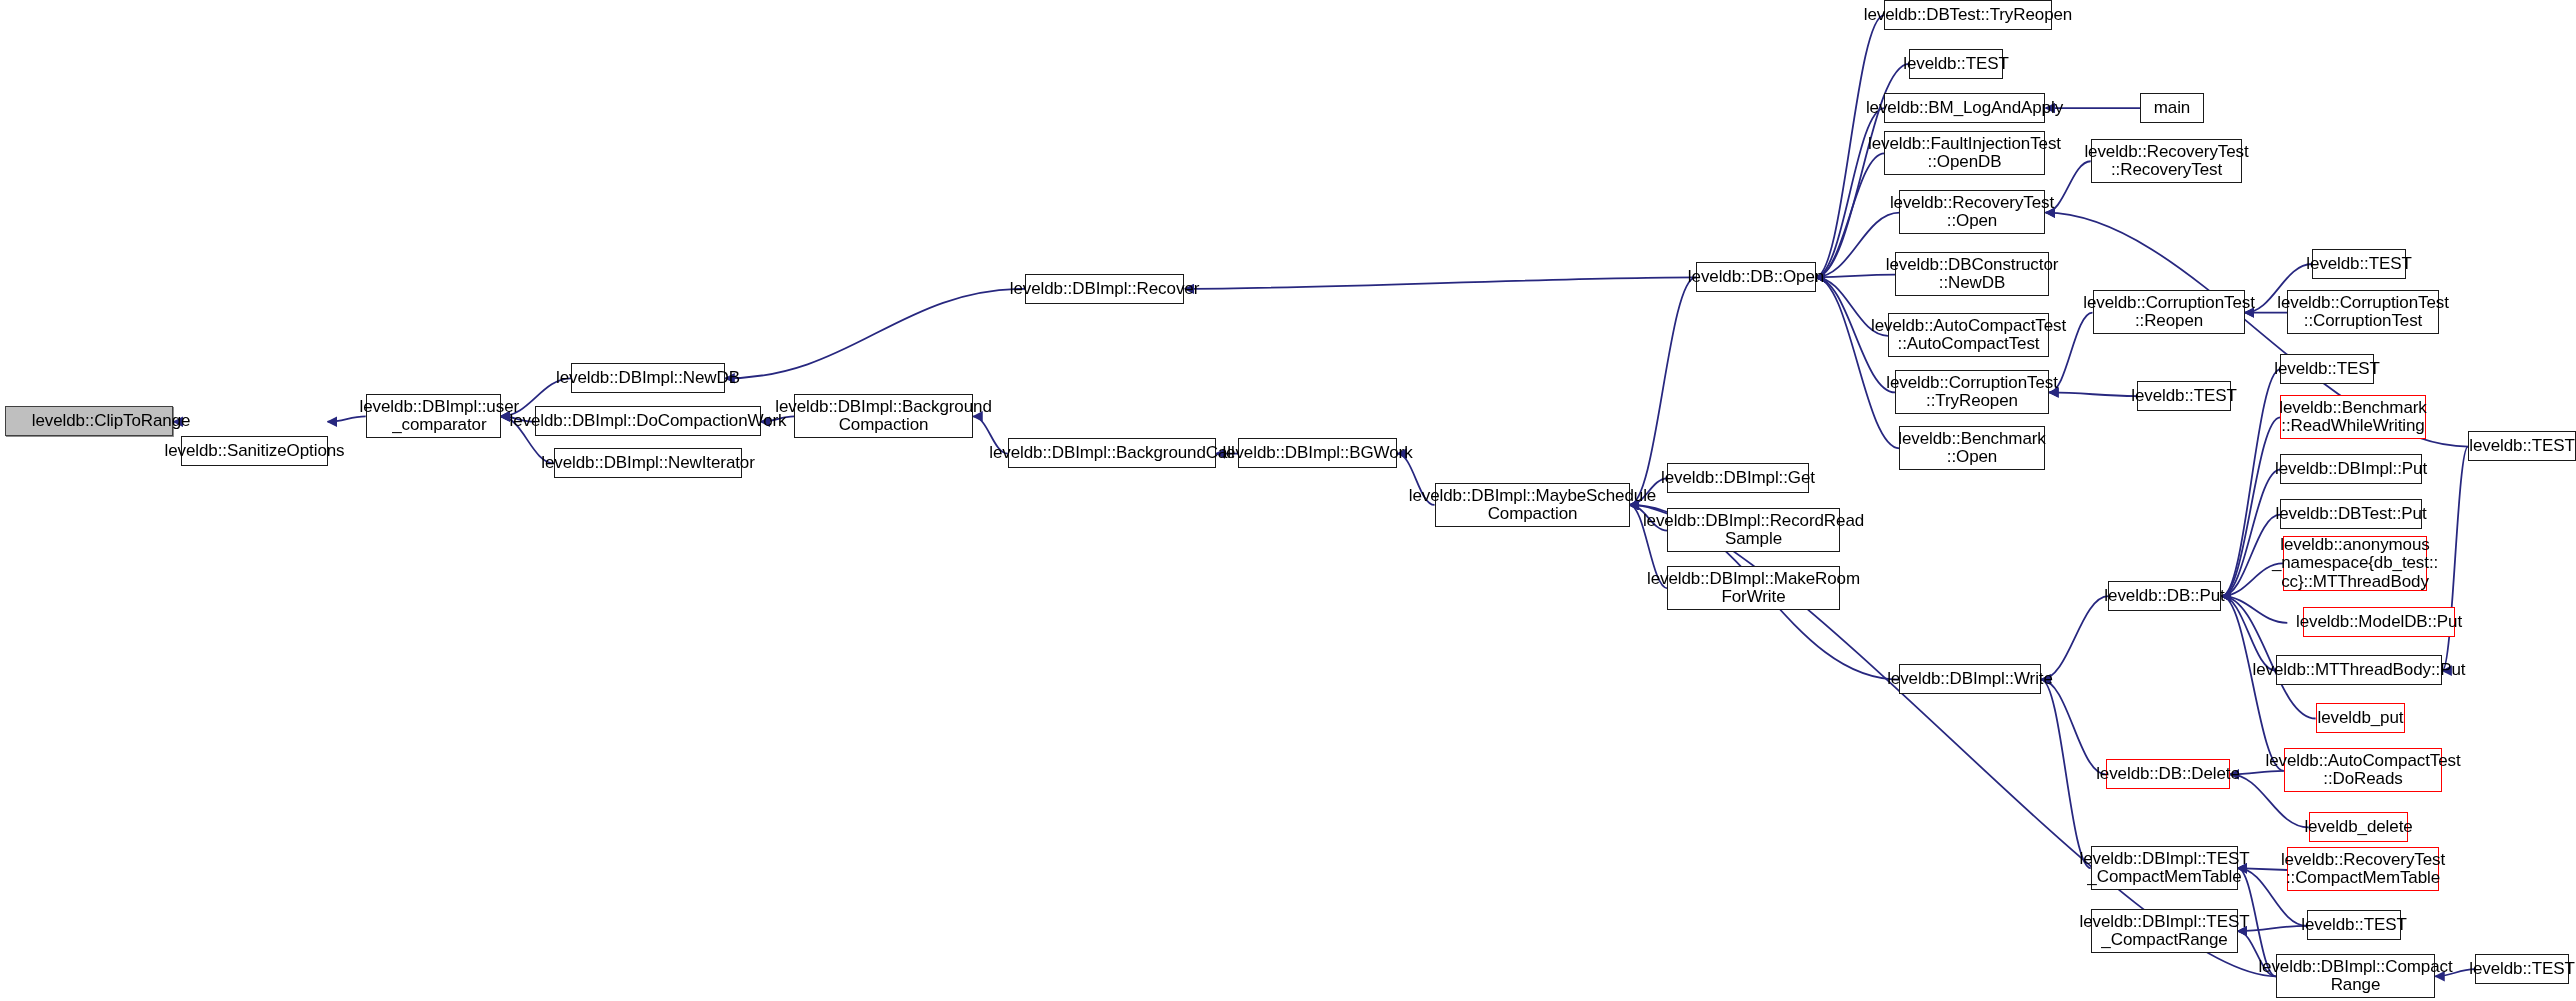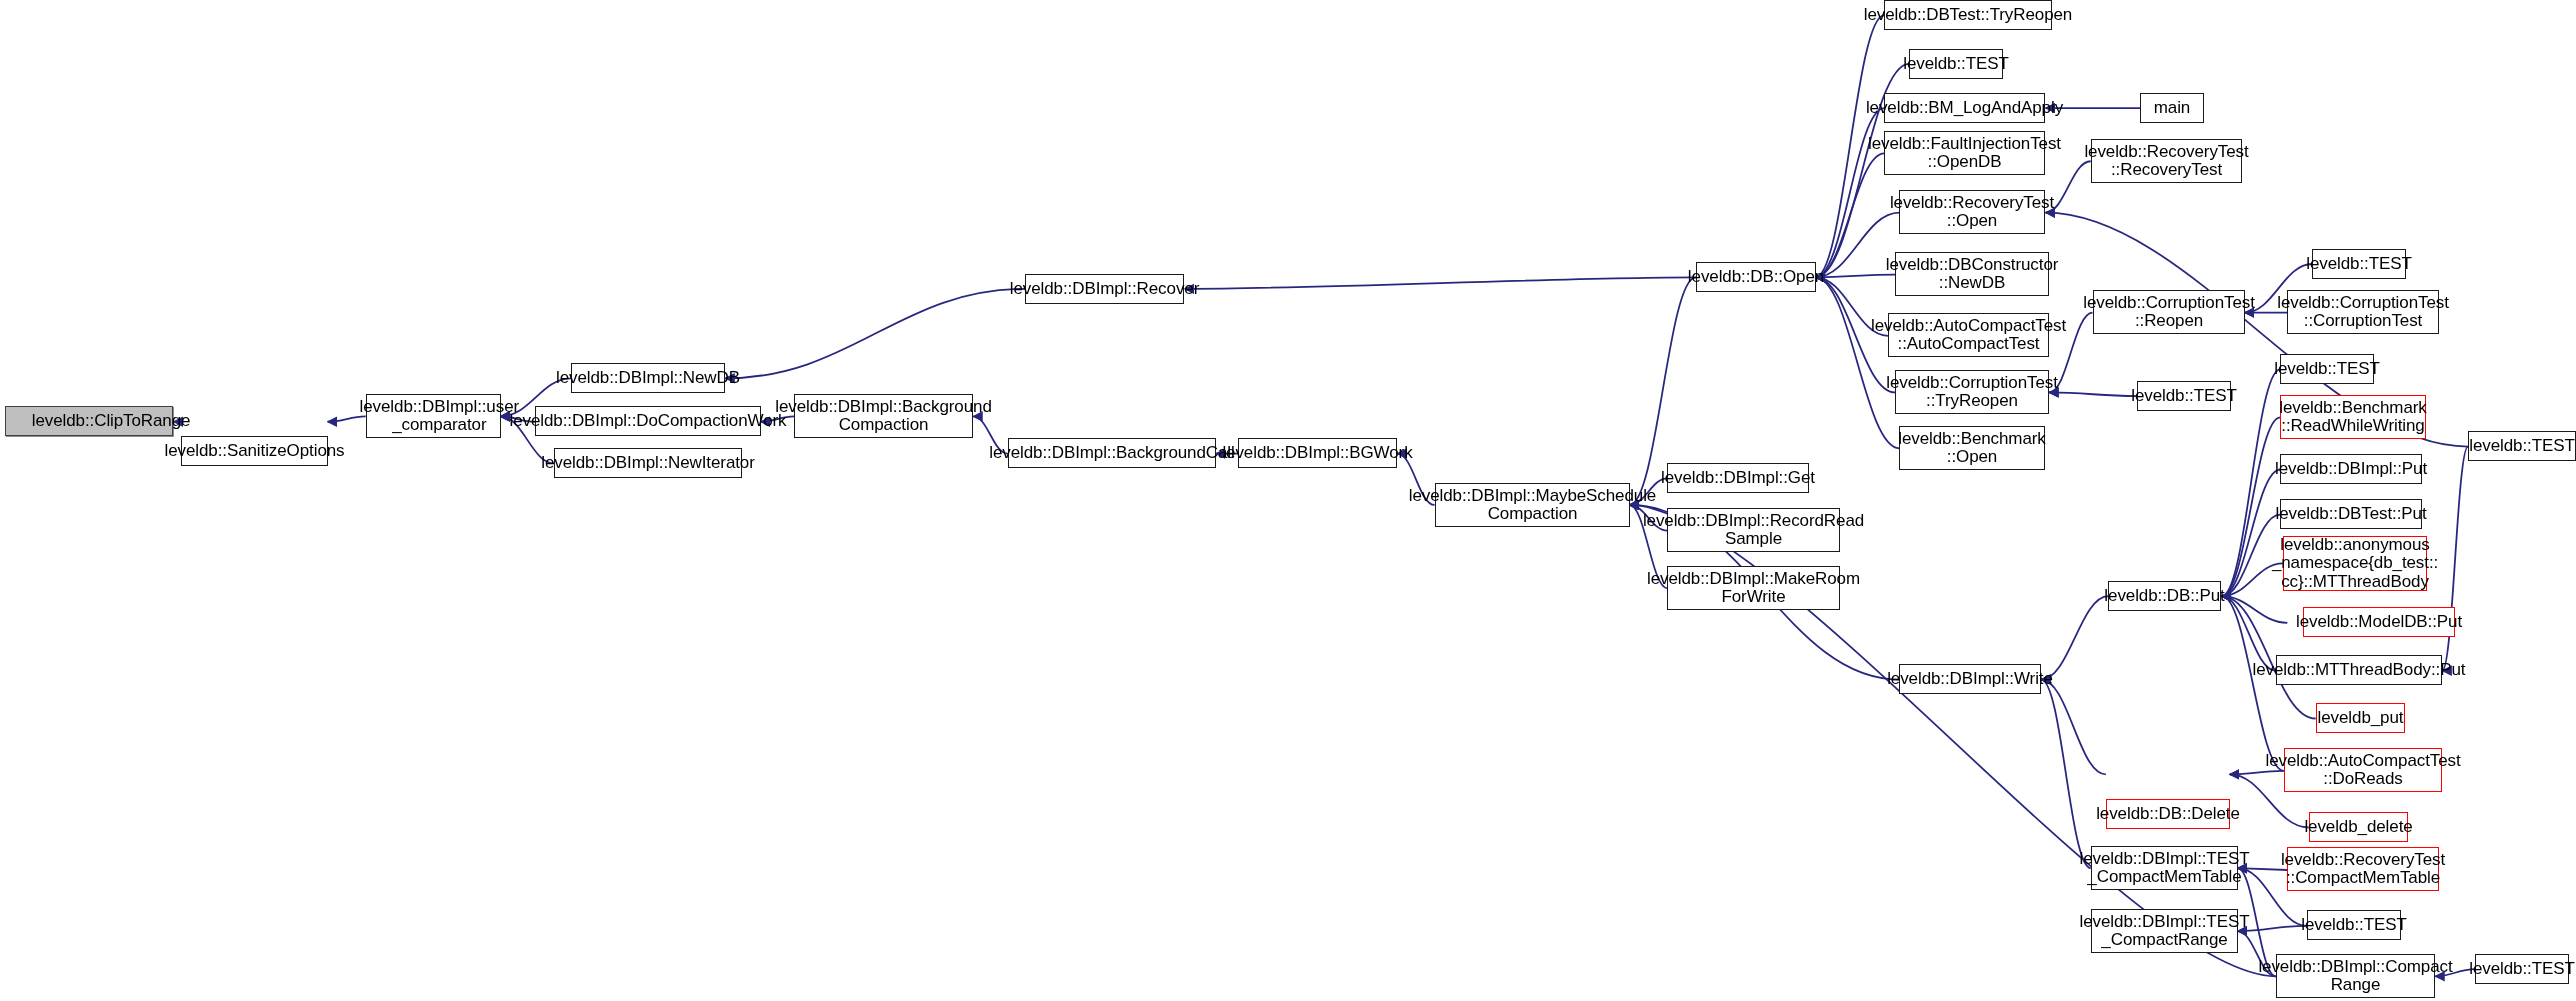--- a/index.html
+++ b/index.html
@@ -182,21 +182,21 @@
       <div class="node red" style="left: 2284px; top: 748px; width: 158px; height: 44px;">leveldb::AutoCompactTest
 ::DoReads</div>
       <div class="node red" style="left: 2309px; top: 812px; width: 99px; height: 30px;">leveldb_delete</div>
       <div class="node red" style="left: 2287px; top: 847px; width: 152px; height: 44px;">leveldb::RecoveryTest
 ::CompactMemTable</div>
       <div class="node plain" style="left: 2307px; top: 910px; width: 94px; height: 30px;">leveldb::TEST</div>
       <div class="node plain" style="left: 2276px; top: 954px; width: 159px; height: 44px;">leveldb::DBImpl::Compact
 Range</div>
       <div class="node plain" style="left: 2475px; top: 954px; width: 94px; height: 30px;">leveldb::TEST</div>
       <div class="node plain" style="left: 2108px; top: 581px; width: 113px; height: 30px;">leveldb::DB::Put</div>
-      <div class="node red" style="left: 2106px; top: 759px; width: 124px; height: 30px; margin-top: 40px;">leveldb::DB::Delete</div>
+      <div class="node red" style="left: 2106px; top: 759px; width: 124px; height: 30px;">leveldb::DB::Delete</div>
       <div class="node plain" style="left: 2091px; top: 846px; width: 147px; height: 44px;">leveldb::DBImpl::TEST
 _CompactMemTable</div>
       <div class="node plain" style="left: 2091px; top: 909px; width: 147px; height: 44px;">leveldb::DBImpl::TEST
 _CompactRange</div>
       <div class="node plain" style="left: 2468px; top: 431px; width: 108px; height: 30px;">leveldb::TEST</div>
     </div>
 </div>
 
 
 </body></html>

